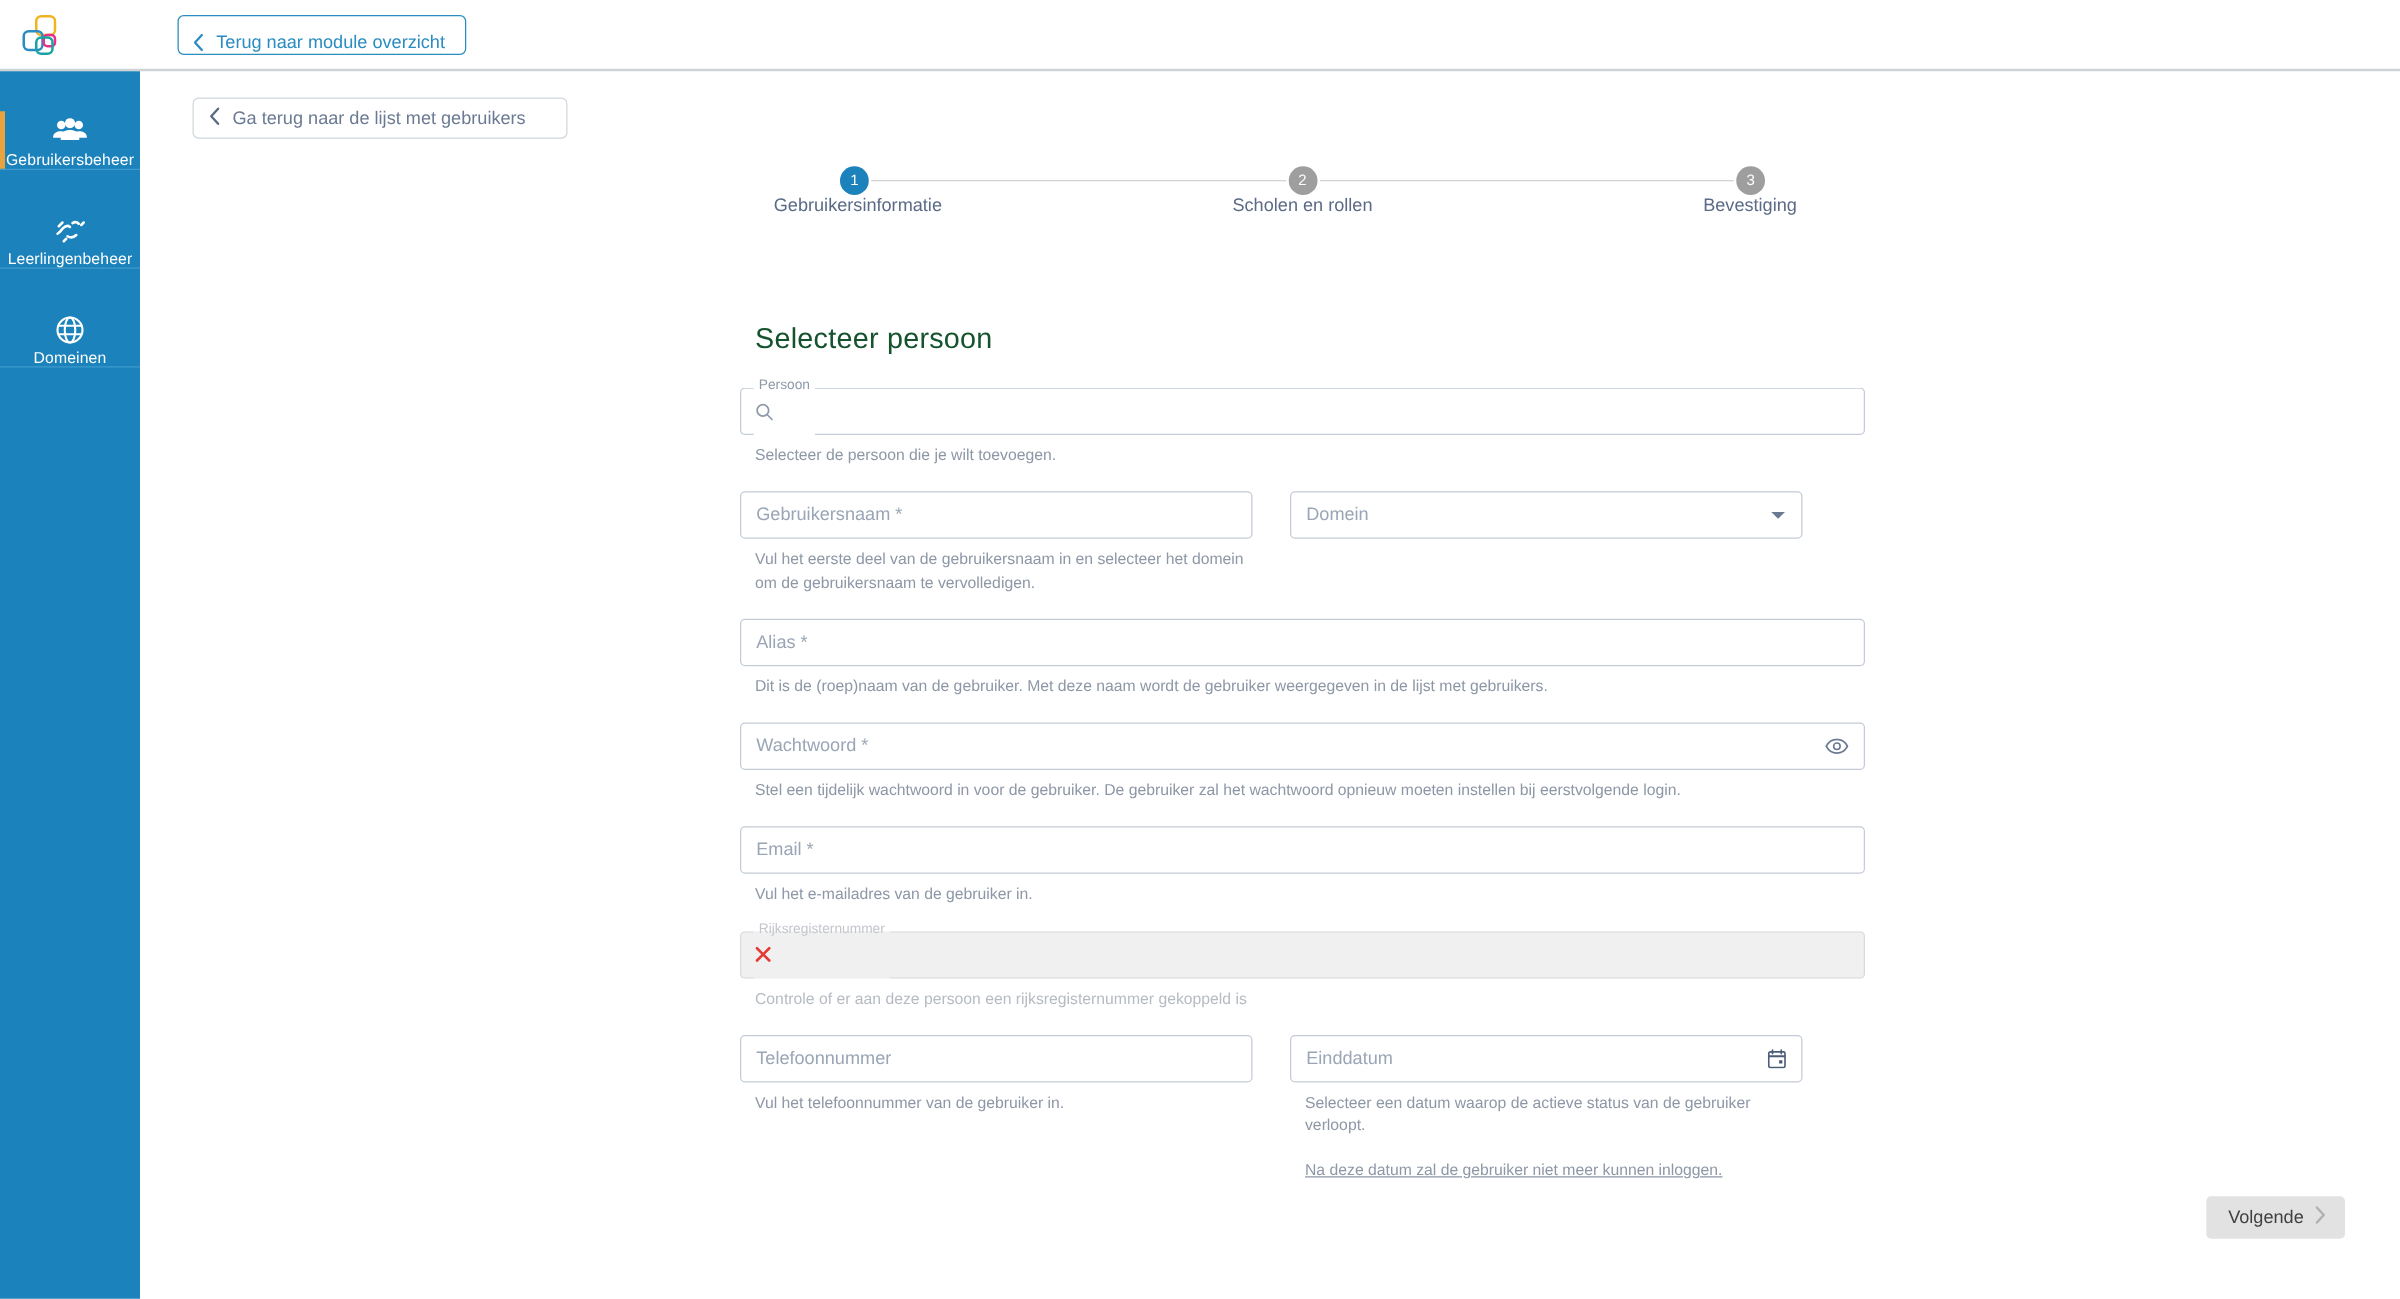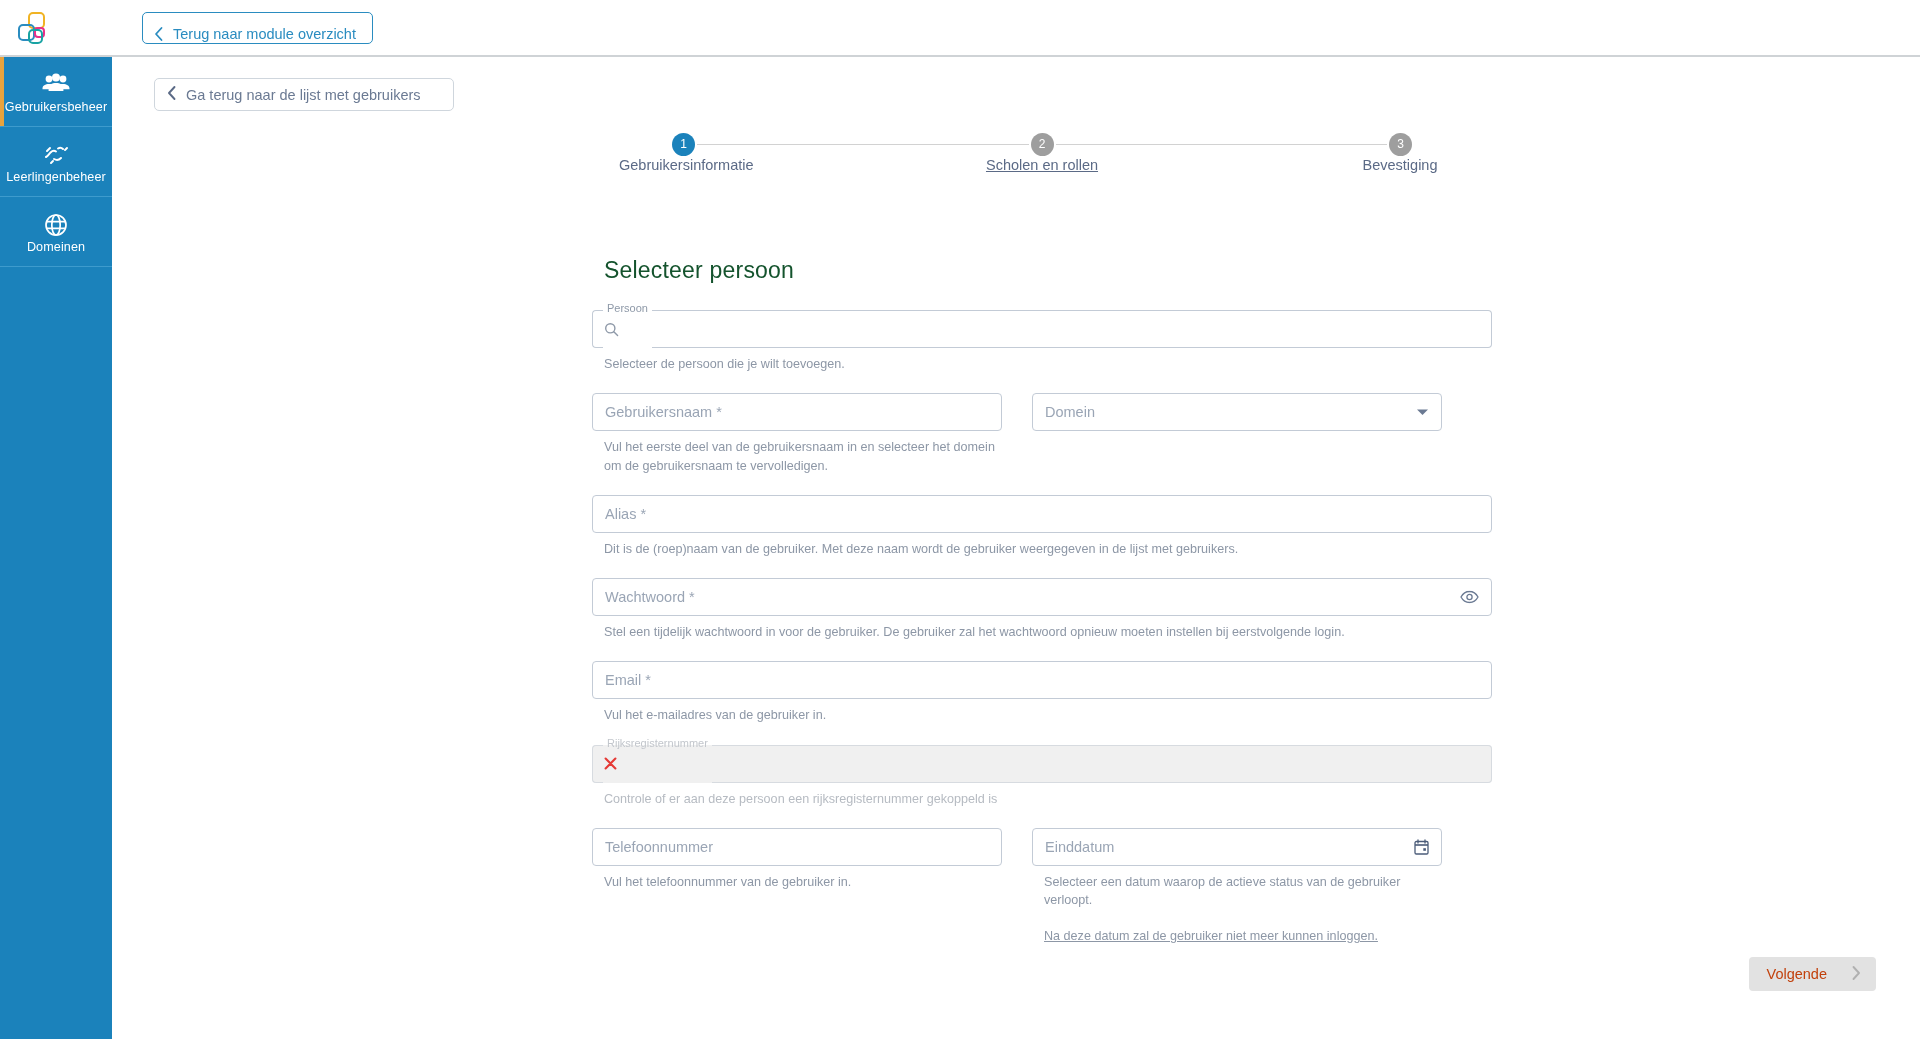--- a/index.html
+++ b/index.html
@@ -39,28 +39,29 @@
   .btn-module .chev { display: inline-flex; }
 
   
   .sidebar {
     position: absolute; left: 0; top: 57px;
     width: 112px; height: 982px;
     background: #1b82bb;
   }
   .side-item {
     position: relative;
-    height: 70px;
+    height: 47px;
     border-bottom: 1px solid #3e9bcd;
     display: flex; flex-direction: column;
     align-items: center; justify-content: center;
     gap: 3px;
     color: #ffffff;
     cursor: pointer;
     padding-top: 4px;
+    margin-top: 32px;
   }
   .side-item.active::before {
     content: "";
     position: absolute; left: 0; top: 0; bottom: 0; width: 4px;
     background: #e8a33d;
   }
   .side-item .s-icon { display: block; height: 26px; }
   .side-item .s-label {
     font-size: 12.6px;
     line-height: 1.1;
@@ -113,21 +114,21 @@
     position: absolute; left: 0; top: 26px; width: 740px;
     display: flex;
   }
   .step-label {
     font-size: 14.5px;
     color: #5b6a86;
     text-align: center;
     white-space: nowrap;
   }
   .step-label.l1 { width: 130px; margin-left: -53px; }
-  .step-label.l2 { flex: 1 1 auto; text-decoration: underline; }
+  .step-label.l2 { flex: 1 1 auto; }
   .step-label.l3 { width: 130px; margin-right: -53px; }
 
   
   .form-wrap {
     position: absolute; left: 480px; top: 198px;
     width: 900px;
   }
   .form-title {
     font-size: 23px;
     font-weight: 400;
@@ -218,24 +219,24 @@
     margin: 7px 0 0 12px;
     line-height: 1.45;
   }
   .hint.dim { color: #b6bbc2; }
 
   
   .btn-next {
     position: absolute; right: 44px; bottom: 48px;
     height: 34px;
     padding: 0 14px 0 18px;
-    display: inline-flex; align-items: center; gap: 24px;
+    display: inline-flex; align-items: center; gap: 8px;
     background: #e2e2e2;
     border: none; border-radius: 4px;
-    color: #c2410c;
+    color: #404040;
     font-size: 14.5px;
     cursor: default;
   }
 </style>
 </head>
 <body>
 
 <div class="topbar">
   <span class="logo">
     <svg width="46" height="46" viewBox="0 0 46 46">

